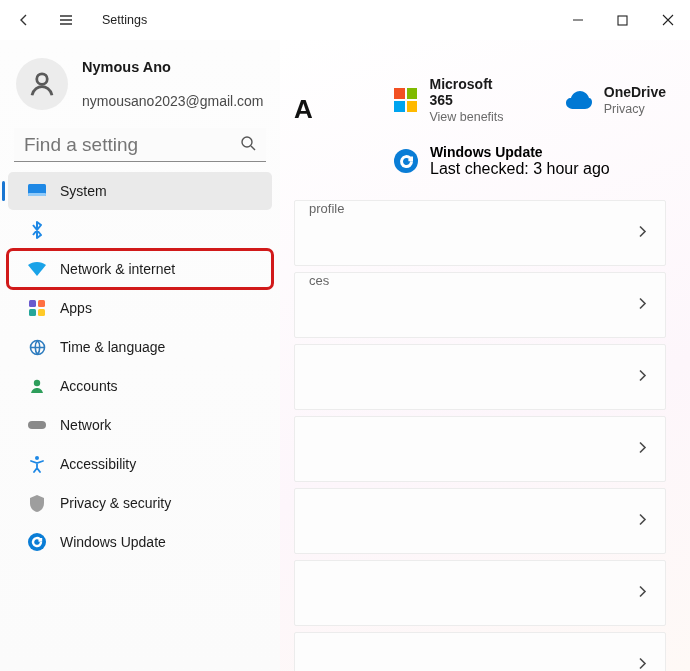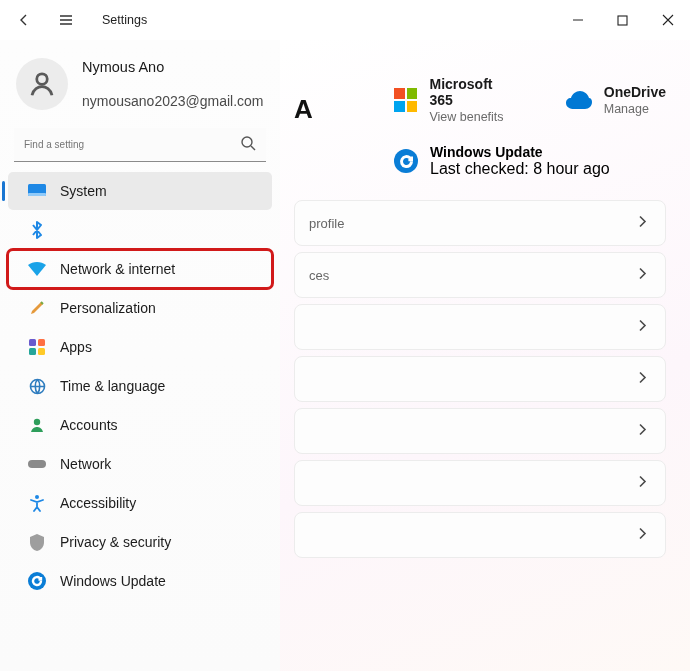--- a/index.html
+++ b/index.html
@@ -8,40 +8,40 @@
   .titlebar .left { display: flex; align-items: center; gap: 2px; }
   .tb-btn { width: 40px; height: 40px; display: flex; align-items: center; justify-content: center; color: #333; }
   .tb-title { font-size: 12.5px; color: #222; margin-left: 14px; }
   .titlebar .right { margin-left: auto; display: flex; }
   .win-btn { width: 45px; height: 40px; display: flex; align-items: center; justify-content: center; color: #222; }
   .body { display: flex; height: calc(671px - 40px); }
   .sidebar { width: 280px; padding: 6px 0 0 0; background: linear-gradient(180deg,#fdfdfd,#fbfbfb); }
   .profile { display: flex; align-items: center; gap: 14px; padding: 12px 16px 16px 16px; }
   .avatar { width: 52px; height: 52px; border-radius: 50%; background: #ececec; display:flex; align-items:center; justify-content:center; }
   .avatar svg { width: 30px; height: 30px; stroke:#5a5a5a; fill:none; stroke-width:2.2; }
-  .profile .name { font-size: 14.5px; font-weight: 400; color:#1a1a1a; }
+  .profile .name { font-size: 14.5px; font-weight: 700; color:#1a1a1a; }
   .profile .email { font-size: 14px; color:#4a4a4a; margin-top:18px; }
   .search { margin: 2px 14px 10px 14px; position: relative; }
-  .search input { width: 100%; height: 34px; padding: 0 34px 0 10px; border: none; border-bottom: 1.5px solid #8a8a8a; background: #fbfbfb; font-size: 10px; color:#555; outline:none; }
+  .search input { width: 100%; height: 34px; padding: 0 34px 0 10px; border: none; border-bottom: 1.5px solid #8a8a8a; background: #fbfbfb; font-size: 19px; color:#555; outline:none; }
   .search .mag { position:absolute; right:10px; top:7px; color:#555; }
   .nav { margin-top: 6px; }
   .nav-item { position: relative; display:flex; align-items:center; gap:14px; height:38px; padding:0 0 0 20px; font-size:14px; color:#1c1c1c; border-radius:5px; margin:1px 8px; }
   .nav-item.selected { background:#eaeaea; }
   .nav-item.selected::before { content:""; position:absolute; left:-6px; top:9px; bottom:9px; width:3px; border-radius:3px; background:#1976d2; }
   .nav-item.highlighted { outline: 3px solid #d11a1a; outline-offset: -1px; }
   .nav-icon { width:18px; height:18px; display:flex; align-items:center; justify-content:center; }
   .main { flex:1; position:relative; padding: 16px 24px 0 14px; background:linear-gradient(160deg,#ffffff,#fdf6fb 60%,#fef9f6); }
   .promo-row { display:flex; gap:48px; margin: 20px 0 18px 100px; }
   .promo { display:flex; align-items:center; gap:12px; }
   .promo .t1 { font-size:14px; font-weight:600; color:#1a1a1a; }
   .promo .t2 { font-size:12.5px; color:#6a6a6a; margin-top:2px; }
   .big-frag { font-size:26px; font-weight:700; color:#111; position:absolute; left:14px; top:54px; letter-spacing:1px;}
   .update-row { display:flex; align-items:center; gap:12px; margin: 20px 0 22px 100px; }
   .cards { display:flex; flex-direction:column; gap:6px; }
-  .card { background:#fdfdfd; border:1px solid #ececec; border-radius:8px; height:46px; display:flex; align-items:center; padding:0 18px 0 14px; color:#555; font-size:13px; position:relative; }
+  .card { background:#fdfdfd; border:1px solid #ececec; border-radius:2px; height:66px; display:flex; align-items:flex-start; padding:0 18px 0 14px; color:#555; font-size:13px; position:relative; }
   .card .chev { position:absolute; right:18px; top:50%; transform:translateY(-50%); color:#4a4a4a; }
   .card .frag { color:#666; font-size:13px; }
   .ms-logo { width:24px; height:24px; display:grid; grid-template-columns:1fr 1fr; grid-template-rows:1fr 1fr; gap:2px; }
   .ms-logo span:nth-child(1){background:#f25022;} .ms-logo span:nth-child(2){background:#7fba00;}
   .ms-logo span:nth-child(3){background:#00a4ef;} .ms-logo span:nth-child(4){background:#ffb900;}
   .od-icon { width:26px; height:18px; }
   .upd-icon { width:24px; height:24px; border-radius:50%; background:#0a7dd6; display:flex; align-items:center; justify-content:center; }
   .upd-icon svg { stroke:#fff; fill:none; stroke-width:2.4; }
 </style>
 </head>
@@ -127,29 +127,20 @@
         <span class="nav-icon">
             <svg width="18" height="14" viewBox="0 0 18 14" fill="#1aa3e8">
               <path d="M9 14L0 3c5-4 13-4 18 0L9 14z"></path>
             </svg>
           </span>
         <span>Network &amp; internet</span>
       </div>
       <div class="nav-item">
         <span class="nav-icon">
             <svg width="16" height="16" viewBox="0 0 16 16">
-              <path d="M2 14l3-1 9-9-2-2-9 9-1 3z" fill="#e59a3c"></path>
-              <path d="M12 2l2 2" stroke="#7a4" stroke-width="2"></path>
-            </svg>
-          </span>
-        <span>Personalization</span>
-      </div>
-      <div class="nav-item">
-        <span class="nav-icon">
-            <svg width="16" height="16" viewBox="0 0 16 16">
               <rect x="0" y="0" width="7" height="7" rx="1.5" fill="#6a5acd"></rect>
               <rect x="9" y="0" width="7" height="7" rx="1.5" fill="#ff7043"></rect>
               <rect x="0" y="9" width="7" height="7" rx="1.5" fill="#26a69a"></rect>
               <rect x="9" y="9" width="7" height="7" rx="1.5" fill="#ffca28"></rect>
             </svg>
           </span>
         <span>Apps</span>
       </div>
       <div class="nav-item">
         <span class="nav-icon">
@@ -222,34 +213,34 @@
           <div class="t1">Microsoft 365</div>
           <div class="t2">View benefits</div>
         </div>
       </div>
       <div class="promo">
         <svg class="od-icon" viewBox="0 0 26 18" fill="#0078d4">
             <path d="M8 18c-4 0-8-2-8-6 0-3 2-5 5-5 1-4 5-7 9-7 4 0 8 3 9 7 2 0 3 2 3 4 0 4-3 7-7 7H8z"></path>
           </svg>
         <div>
           <div class="t1">OneDrive</div>
-          <div class="t2">Manage</div>
+          <div class="t2">Privacy</div>
         </div>
       </div>
     </div>
 
     <div class="update-row">
       <span class="upd-icon">
           <svg width="15" height="15" viewBox="0 0 12 12">
             <path d="M10 6a4 4 0 1 1-1.2-2.8M10 2v2.5H7.5"></path>
           </svg>
         </span>
       <div>
         <div class="t1" style="font-size:14px;font-weight:600">Windows Update</div>
-        <div class="t2">Last checked: 8 hour ago</div>
+        <div class="t2">Last checked: 3 hour ago</div>
       </div>
     </div>
 
     <div class="cards">
       <div class="card">
           <span class="frag">profile</span>
           <span class="chev"><svg width="10" height="14" viewBox="0 0 10 14" fill="none" stroke="#4a4a4a" stroke-width="1.6">
               <path d="M3 2l5 5-5 5"></path>
             </svg></span>
         </div>

